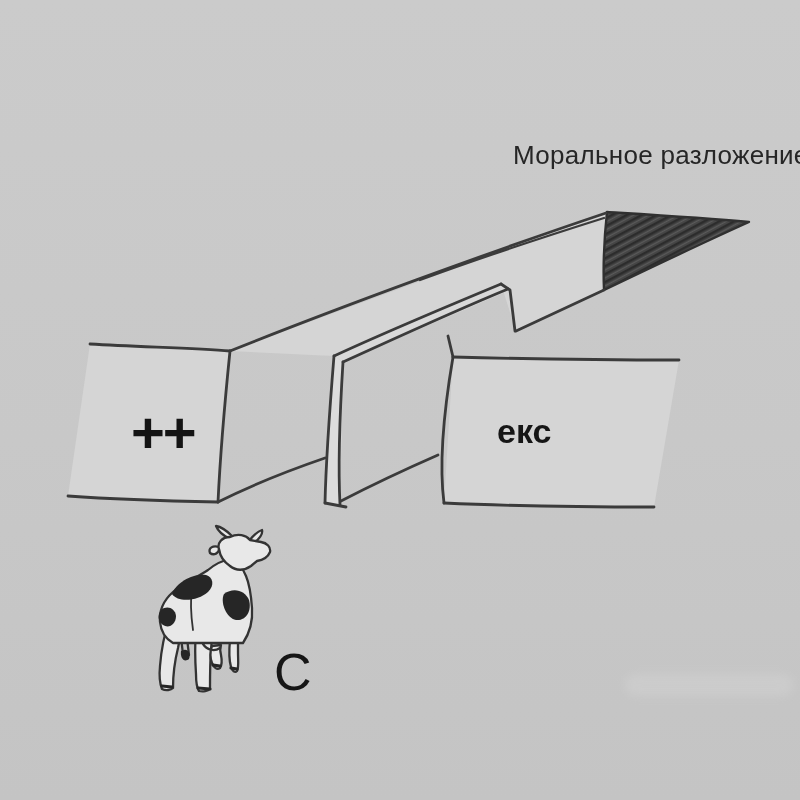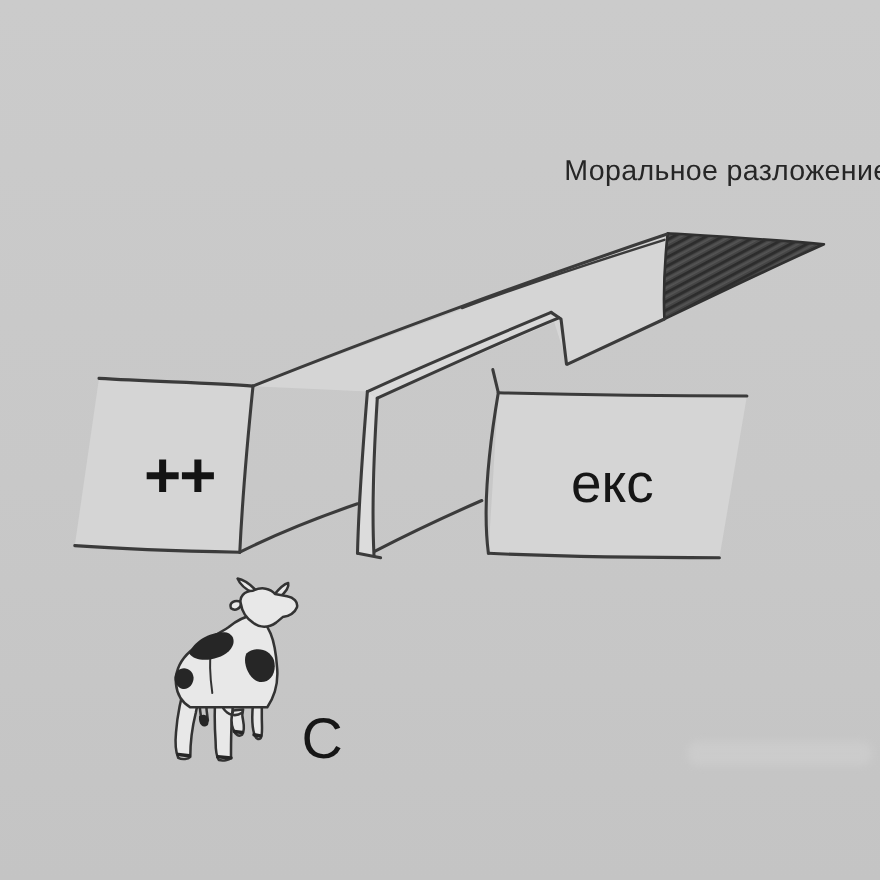--- a/index.html
+++ b/index.html
@@ -9,21 +9,21 @@
     font-family:"Liberation Sans","DejaVu Sans",sans-serif;
   }
   #scene{position:absolute;left:0;top:0;width:800px;height:800px;}
   .label{
     position:absolute;color:#1d1d1d;line-height:1;white-space:nowrap;
     font-family:"Liberation Sans","DejaVu Sans",sans-serif;
     user-select:none;
   }
   #caption-top{left:513px;top:142px;font-size:26px;font-weight:400;color:#262626;letter-spacing:.3px;}
   #label-plusplus{left:131px;top:404px;font-size:58px;font-weight:700;letter-spacing:-2px;color:#141414;}
-  #label-eks{left:519px;top:414px;font-size:50px;font-weight:400;color:#161616;}
+  #label-eks{left:497px;top:414px;font-size:34px;font-weight:700;color:#161616;}
   #label-c{left:274px;top:646px;font-size:52px;font-weight:400;color:#161616;}
   #faded-watermark{
     position:absolute;left:625px;top:674px;width:168px;height:22px;
     background:#d4d4d4;border-radius:10px;opacity:.45;filter:blur(4px);
   }
 </style>
 </head>
 <body>
 
 <div style="position:absolute;inset:0;">

